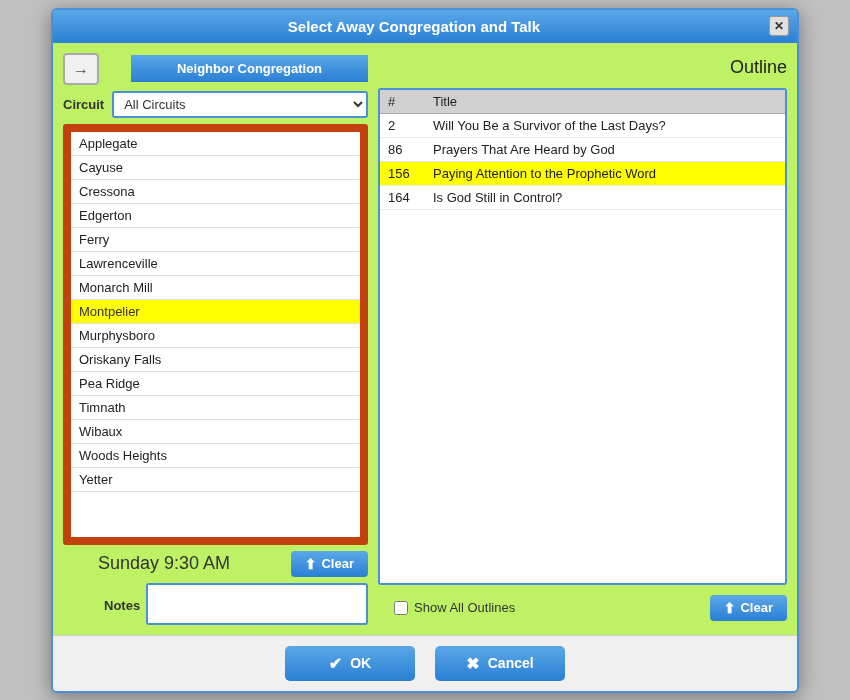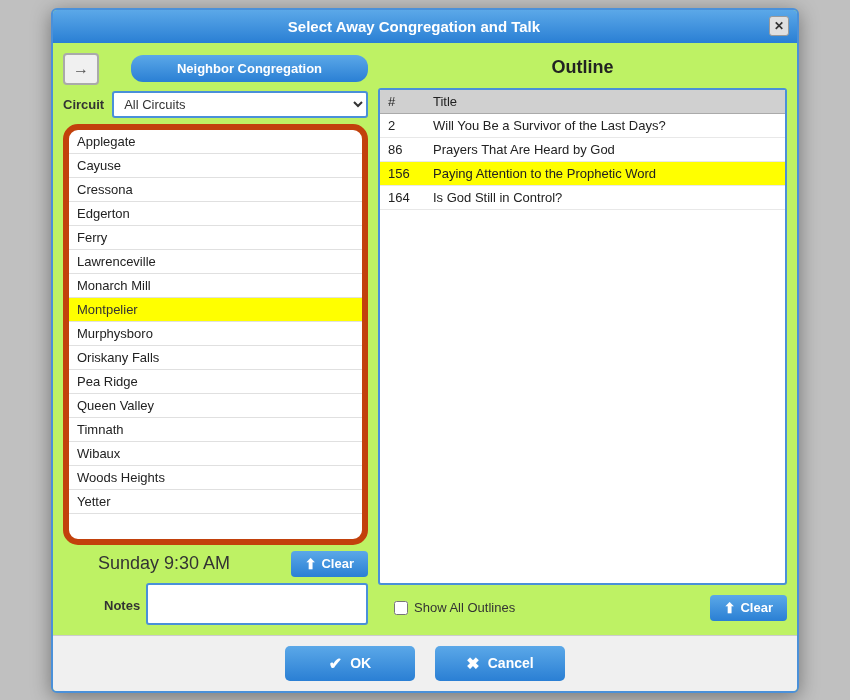--- a/index.html
+++ b/index.html
@@ -81,21 +81,21 @@
       align-items: center;
       justify-content: center;
       cursor: pointer;
       font-size: 16px;
       color: #555;
     }
     .blue-btn {
       background: linear-gradient(to bottom, #5ba8e8, #2a7fd4);
       color: white;
       border: none;
-      border-radius: 12px;
+      border-radius: 0;
       padding: 6px 14px;
       font-size: 13px;
       font-weight: bold;
       cursor: pointer;
       flex: 1;
       text-align: center;
       margin-left: 24px;
     }
     .circuit-row {
       display: flex;
@@ -111,22 +111,22 @@
       flex: 1;
       border: 2px solid #4a90d9;
       border-radius: 3px;
       padding: 3px 6px;
       font-size: 13px;
       background: white;
       color: #333;
     }
     .congregation-list {
       flex: 1;
-      border: 6px solid #c2410c;
-      border-radius: 15px;
+      border: 8px solid #c2410c;
+      border-radius: 3px;
       background: white;
       overflow-y: auto;
     }
     .congregation-item {
       padding: 4px 8px;
       cursor: pointer;
       border-bottom: 1px solid #e0e0e0;
       color: #222;
     }
     .congregation-item.selected {
@@ -181,23 +181,23 @@
       resize: none;
     }
     .right-panel {
       flex: 1;
       display: flex;
       flex-direction: column;
       gap: 6px;
     }
     .outline-title {
       font-size: 18px;
-      font-weight: bold;
+      font-weight: normal;
       color: #222;
-      text-align: center;
+      text-align: right;
       padding: 4px 0;
     }
     .outline-table-container {
       flex: 1;
       border: 2px solid #4a90d9;
       border-radius: 3px;
       background: white;
       overflow-y: auto;
     }
     .outline-table {
@@ -320,21 +320,20 @@
           <div class="congregation-item">Cayuse</div>
           <div class="congregation-item">Cressona</div>
           <div class="congregation-item">Edgerton</div>
           <div class="congregation-item">Ferry</div>
           <div class="congregation-item">Lawrenceville</div>
           <div class="congregation-item">Monarch Mill</div>
           <div class="congregation-item selected">Montpelier</div>
           <div class="congregation-item">Murphysboro</div>
           <div class="congregation-item">Oriskany Falls</div>
           <div class="congregation-item">Pea Ridge</div>
-          <div class="congregation-item">Queen Valley</div>
           <div class="congregation-item">Timnath</div>
           <div class="congregation-item">Wibaux</div>
           <div class="congregation-item">Woods Heights</div>
           <div class="congregation-item">Yetter</div>
         </div>
 
       <div class="time-row">
         <span class="time-label">Sunday 9:30 AM</span>
         <button class="clear-btn">
           <span class="upload-icon">⬆</span>

